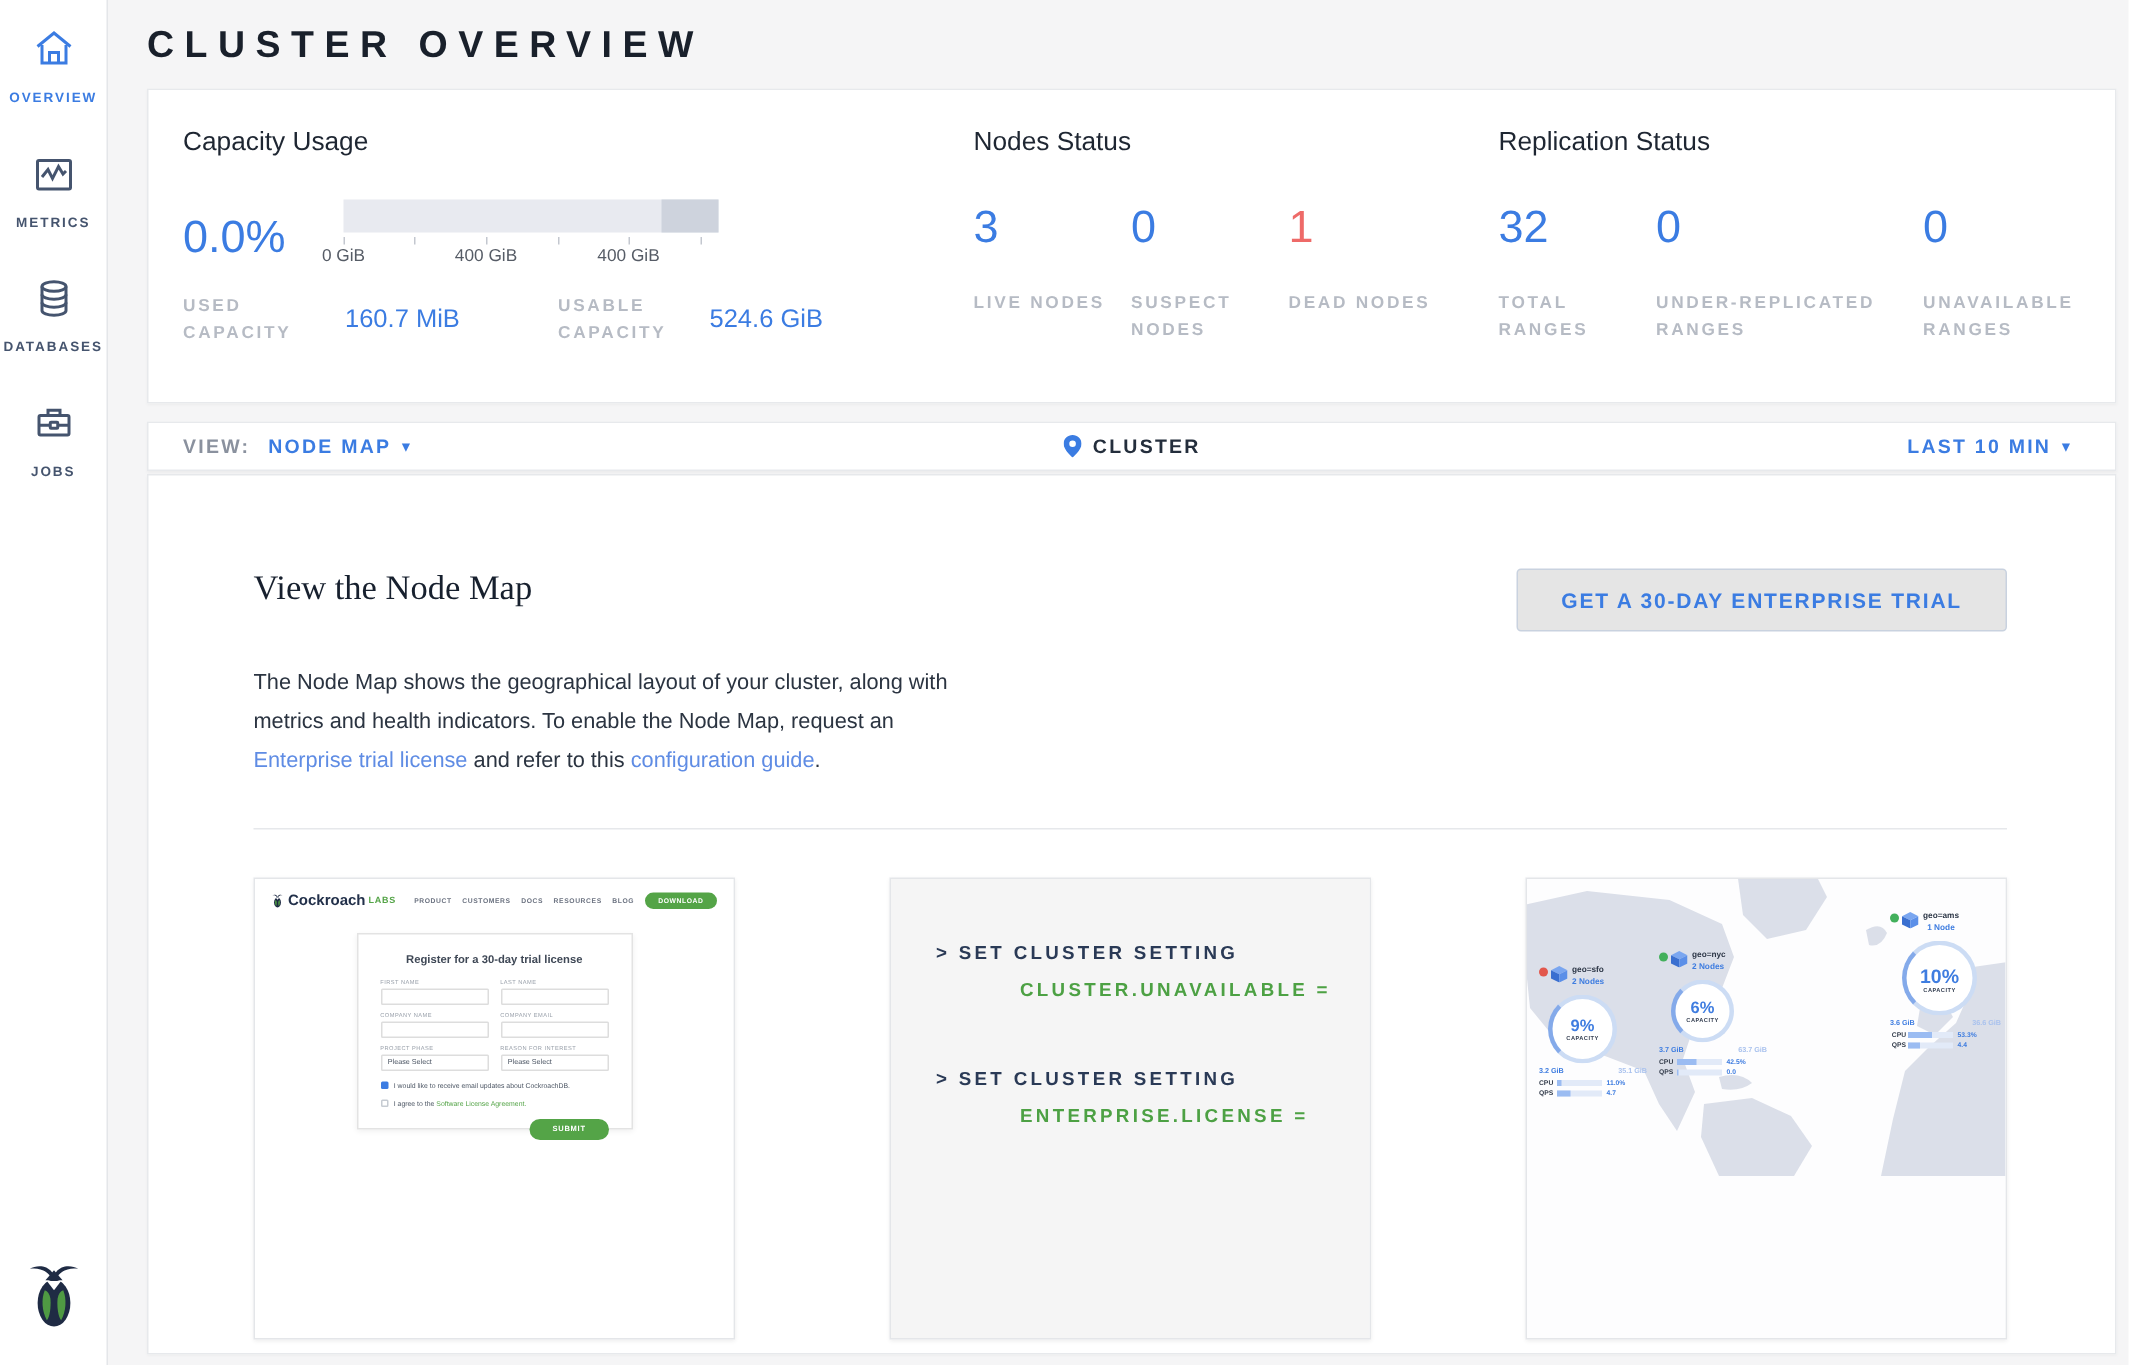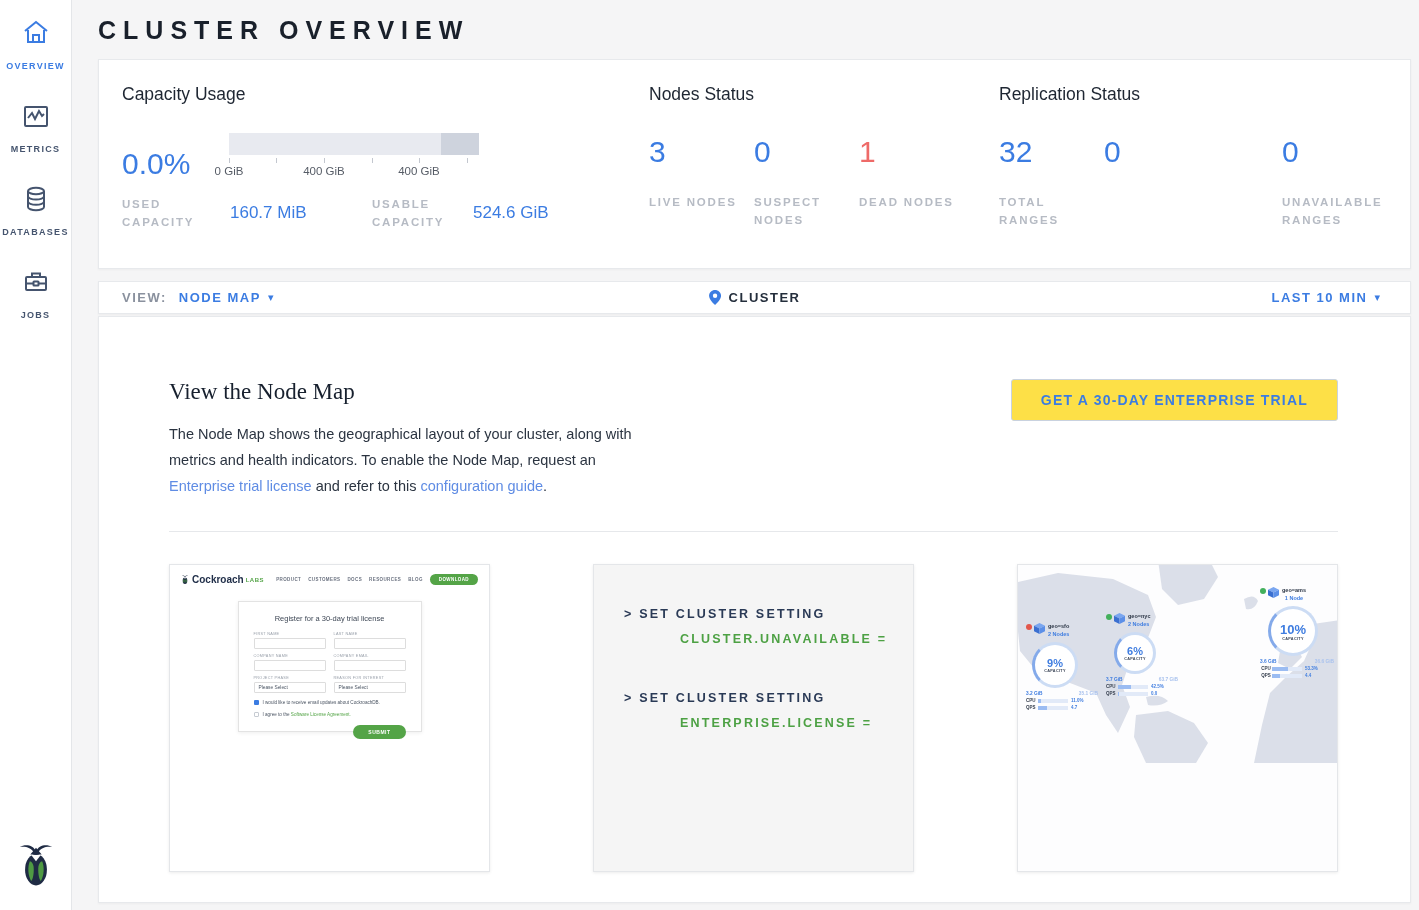--- a/index.html
+++ b/index.html
@@ -23,21 +23,21 @@
 
   
   .stats-panel { margin:14px 8px 0 26px; height:210px; display:flex; padding:24px 0 0 23px; }
   .section-title { font-size:17.5px; font-weight:500; color:#1e2632; }
   .stat-label { font-size:11.5px; letter-spacing:1.8px; color:#b6bbc4; font-weight:600;
                 text-transform:uppercase; line-height:1.6; }
   .stat-number { font-size:30px; color:#3b7ce2; line-height:1; }
   .stat-number.red { color:#ee6a68; }
 
   .capacity-section { width:527px; }
-  .cap-row1 { display:flex; margin-top:28px; align-items:flex-end; }
+  .cap-row1 { display:flex; margin-top:28px; align-items:center; }
   .cap-percent { width:107px; font-size:30px; color:#3b7ce2; line-height:1; padding-top:6px; }
   .cap-bar-wrap { width:250px; position:relative; }
   .cap-bar { height:22px; background:#e8eaf0; position:relative; }
   .cap-bar-tail { position:absolute; right:0; top:0; height:22px; width:15.2%; background:#ced3dd; }
   .cap-ticks { position:relative; height:8px; }
   .cap-tick { position:absolute; top:3px; width:1px; height:5px; background:#c3c7cf; }
   .cap-axis-labels { position:relative; height:14px; margin-top:2px; }
   .cap-axis-label { position:absolute; transform:translateX(-50%); font-size:11.5px; color:#565c66; white-space:nowrap; }
   .cap-row2 { display:grid; grid-template-columns:108px 142px 101px auto; margin-top:16px; align-items:center; }
   .cap-row2 .stat-label { max-width:85px; }
@@ -58,23 +58,23 @@
   .caret { color:#3b7ce2; font-size:11px; margin-left:7px; }
   .breadcrumb { position:absolute; left:50%; transform:translateX(-50%); display:flex; align-items:center; cursor:pointer; }
   .breadcrumb-text { font-size:13px; letter-spacing:1.5px; color:#242e3c; font-weight:600; margin-left:8px; }
   .time-range { margin-left:auto; display:flex; align-items:center; cursor:pointer;justify-content:center; }
   .time-range-text { font-size:13px; letter-spacing:1.5px; color:#3b7ce2; font-weight:600; }
 
   
   .map-panel { margin:2px 8px 0 26px; height:587px; padding:62px 72px 0 70px; }
   .intro-row { display:flex; justify-content:space-between; align-items:flex-start; }
   .map-heading { font-size:23px; font-weight:500; color:#17202e;font-family:Liberation Serif, serif; }
-  .map-desc { width:472px; font-size:14.5px; line-height:26px; color:#2b3441; margin-top:16px; }
+  .map-desc { width:472px; font-size:14.5px; line-height:26px; color:#2b3441; margin-top:37px; }
   a.link { color:#5f8ce4; text-decoration:none; cursor:pointer; }
-  .trial-btn { background:#fde047; border:1px solid #c9d2df; border-radius:3px; color:#3b7ce2;
+  .trial-btn { background:#e5e5e5; border:1px solid #c9d2df; border-radius:3px; color:#3b7ce2;
                font-family:"Liberation Sans", sans-serif; font-size:14px; letter-spacing:1.2px; font-weight:600;
                padding:12px 29px; cursor:pointer; }
   .divider { border-top:1px solid #e6e8eb; margin-top:32px; }
 
   .cards { display:flex; justify-content:space-between; margin-top:32px; }
   .card { width:321px; height:308px; background:#fff; border:1px solid #e4e6e9;
           box-shadow:0 1px 3px rgba(0,0,0,0.08); overflow:hidden; }
   .card-img { height:198px; position:relative; overflow:hidden; }
   .card-caption { padding:27px 26px 0; font-size:14.5px; line-height:26px; color:#2b3441; }
 
@@ -83,21 +83,21 @@
   .mini-header { display:flex; align-items:center; }
   .mini-brand { display:flex; align-items:center; }
   .mini-brand-name { font-size:10px; font-weight:700; color:#22304a; margin-left:3px; }
   .mini-brand-suffix { font-size:6px; font-weight:700; color:#54a447; margin-left:2px; letter-spacing:0.5px; }
   .mini-nav { margin-left:auto; display:flex; align-items:center; gap:7px; }
   .mini-nav-item { font-size:4.5px; color:#6b7280; font-weight:700; letter-spacing:0.4px; }
   .mini-download { background:#54a447; color:#fff; font-size:4.5px; font-weight:700; letter-spacing:0.4px;
                    padding:3px 9px; border-radius:8px; }
   .mini-form { width:184px; margin:16px auto 0; background:#fff; border:1px solid #e3e3e3;
                box-shadow:0 1px 4px rgba(0,0,0,0.07); padding:12px 15px 14px; }
-  .mini-form-title { font-size:7.5px; color:#3f4856; text-align:center; margin-bottom:9px; }
+  .mini-form-title { font-size:7.5px; color:#3f4856; text-align:center; margin-bottom:9px;font-weight:bold; }
   .mini-grid { display:grid; grid-template-columns:1fr 1fr; column-gap:8px; row-gap:5px; }
   .mini-field-label { font-size:3.8px; color:#9aa1ab; letter-spacing:0.3px; margin-bottom:2px; }
   .mini-input { height:11px; border:1px solid #ddd; border-radius:1px; background:#fff; }
   .mini-select { height:11px; border:1px solid #ddd; border-radius:1px; background:#fff;
                  font-size:4.8px; color:#4b5563; display:flex; align-items:center; padding-left:4px; }
   .mini-check-row { display:flex; align-items:center; margin-top:7px; }
   .mini-checkbox { width:5px; height:5px; border-radius:1px; margin-right:4px; flex-shrink:0; }
   .mini-checkbox.checked { background:#3b7ce2; }
   .mini-checkbox.unchecked { border:1px solid #c6cbd2; background:#fff; }
   .mini-check-text { font-size:4.6px; color:#4b5563; }
@@ -249,20 +249,21 @@
 
     <div class="repl-section">
       <div class="section-title">Replication Status</div>
       <div class="stat-items">
         <div class="stat-item">
           <div class="stat-number">32</div>
           <div class="stat-label">TOTAL RANGES</div>
         </div>
         <div class="stat-item wide">
           <div class="stat-number">0</div>
+          <div class="stat-label">UNDER-REPLICATED RANGES</div>
         </div>
         <div class="stat-item">
           <div class="stat-number">0</div>
           <div class="stat-label">UNAVAILABLE RANGES</div>
         </div>
       </div>
     </div>
   </section>
 
   <section class="panel view-bar">

